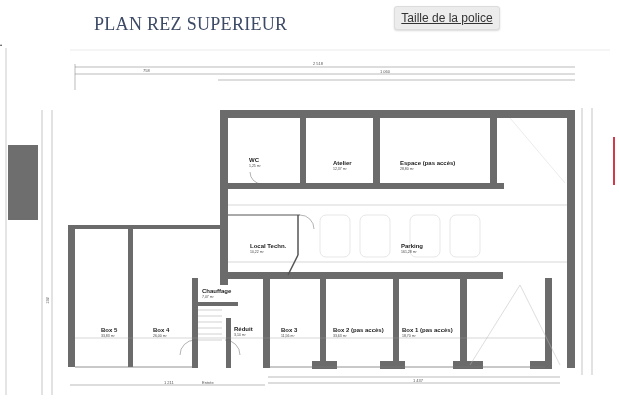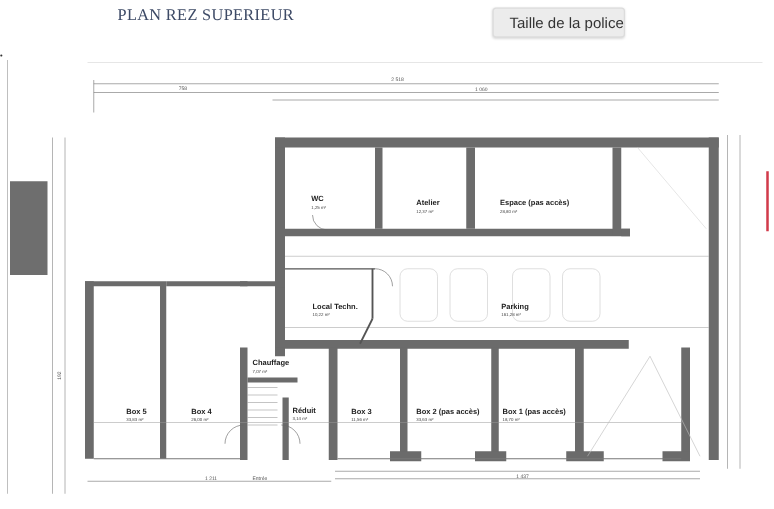--- a/index.html
+++ b/index.html
@@ -1,22 +1,22 @@
 <!DOCTYPE html>
 <html><head>
 <meta charset="utf-8">
 <style>
   html, body { margin:0; padding:0; }
   body { width:619px; height:407px; background:#ffffff; position:relative; overflow:hidden;
          font-family:"Liberation Sans", sans-serif; }
-  .title { position:absolute; left:94px; top:4px; font-family:"Liberation Serif", serif;
-           font-size:13px; color:#3d4a66; letter-spacing:0.3px; }
+  .title { position:absolute; left:94px; top:14px; font-family:"Liberation Serif", serif;
+           font-size:18px; color:#3d4a66; letter-spacing:0.3px; }
   .tooltip { position:absolute; left:394px; top:6px; width:104px; height:22px; background:#ececec;
              border:1px solid #dcdcdc; border-radius:3px; box-shadow:0 1px 2px rgba(0,0,0,0.15);
-             font-size:12px; color:#333; text-align:right; line-height:22px; }
+             font-size:12px; color:#333; text-align:center; line-height:22px;text-decoration:underline; }
   .plan { position:absolute; left:0; top:0; width:619px; height:407px; }
   .lbl { position:absolute; font-size:6px; font-weight:bold; color:#222; white-space:nowrap; line-height:6px; }
   .sub { position:absolute; font-size:3.5px; color:#444; white-space:nowrap; line-height:4px; }
   .dim { position:absolute; font-size:4px; color:#555; white-space:nowrap; }
   .sidebar-block { position:absolute; left:8px; top:145px; width:30px; height:75px; background:#6e6e6e; }
   .corner-mark { position:absolute; left:0; top:42px; font-size:6px; color:#333; }
   .red-mark { position:absolute; left:613px; top:137px; width:2px; height:48px; background:#d13a4a; }
 </style>
 </head>
 <body>

